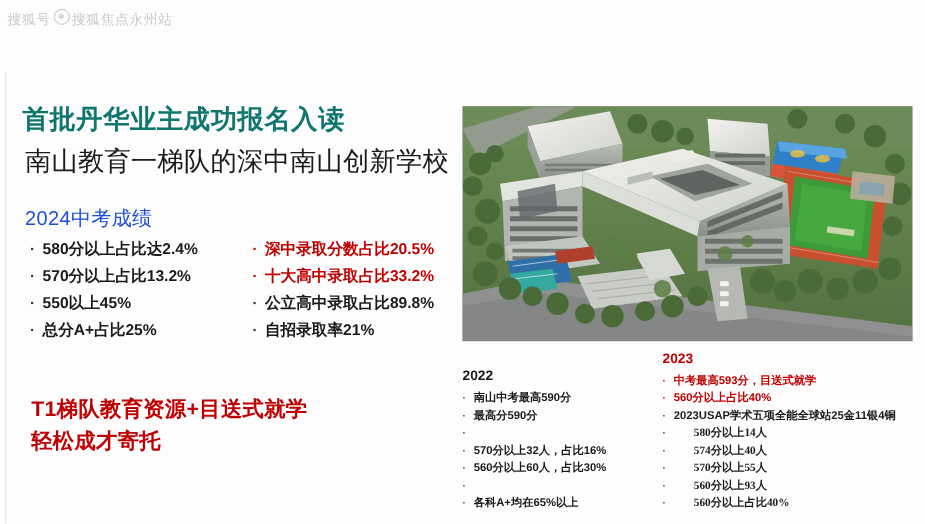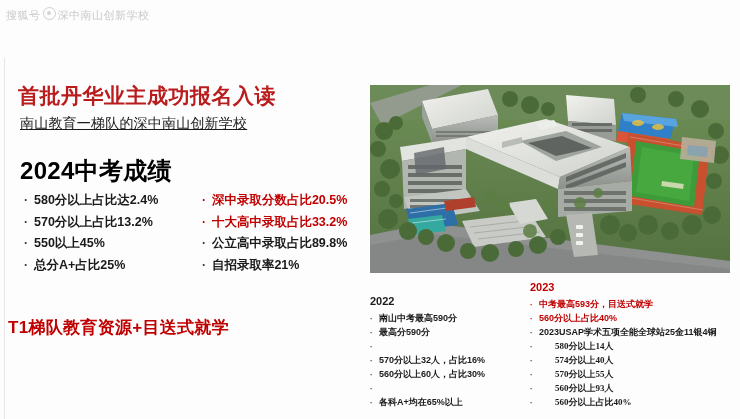--- a/index.html
+++ b/index.html
@@ -32,49 +32,48 @@
   
   .slide-title{
     position:absolute;left:22px;top:26px;
     font-size:19px;font-weight:bold;color:#111;
     letter-spacing:.2px;white-space:nowrap;
   }
 
   
   .left-col{position:absolute;left:18px;top:84px;width:345px;}
   .red-headline{
-    font-size:21px;font-weight:bold;color:#b91c1c;
+    font-size:21px;font-weight:bold;color:#0f766e;
     letter-spacing:.5px;line-height:1.15;margin:0;
   }
   .sub-headline{
-    font-size:14px;color:#1a1a1a;margin:7px 0 0 2px;
+    font-size:21px;color:#1a1a1a;margin:7px 0 0 2px;
     letter-spacing:.2px;
-    text-decoration:underline;
   }
   .section-heading{
-    font-size:24px;font-weight:bold;color:#000000;
+    font-size:16px;font-weight:normal;color:#1d4ed8;
     margin:22px 0 6px 2px;letter-spacing:.3px;
   }
   .bullet-cols{display:flex;gap:6px;margin-top:2px;}
   .bcol{display:flex;flex-direction:column;gap:6px;}
   .bcol.left{width:175px;padding-left:6px;}
   .bcol.right{width:164px;}
   .bullet{
     font-size:12.5px;font-weight:bold;color:#1a1a1a;
     display:flex;align-items:flex-start;line-height:1.25;
     white-space:nowrap;
   }
   .bullet .dot{
     display:inline-block;color:#333;font-size:12px;
     width:10px;flex:none;line-height:1.25;
   }
   .bullet.red,.bullet.red .dot{color:#c00000;}
 
   .bottom-red{
-    position:absolute;left:8px;top:316px;
+    position:absolute;left:25px;top:316px;
     font-size:17px;font-weight:bold;color:#c00000;
     line-height:1.45;letter-spacing:.3px;
   }
 
   
   .photo{
     position:absolute;left:370px;top:85px;width:360px;height:188px;
     overflow:hidden;background:#7f9a6d;
   }
   .photo svg{display:block;width:100%;height:100%;}
@@ -100,21 +99,21 @@
   .yitem.sub .txt{padding-left:16px;font-family:Liberation Serif, serif;}
 </style>
 </head>
 <body>
 
 <div class="page">
 
   <div class="edge-rule"></div>
 
   <div class="watermark">
-    <span>搜狐号</span><span class="wm-logo"></span><span>深中南山创新学校</span>
+    <span>搜狐号</span><span class="wm-logo"></span><span>搜狐焦点永州站</span>
   </div>
 
 
   <div class="left-col">
 
     <div class="red-headline">首批丹华业主成功报名入读</div>
     <div class="sub-headline">南山教育一梯队的深中南山创新学校</div>
 
     <div class="section-heading">2024中考成绩</div>
 
@@ -156,20 +155,21 @@
           <span class="dot">·</span>
           <span class="txt">自招录取率21%</span>
         </div>
       </div>
 
     </div>
   </div>
 
   <div class="bottom-red">
     <div>T1梯队教育资源+目送式就学</div>
+    <div>轻松成才寄托</div>
   </div>
 
   <div class="photo">
     <svg viewBox="0 0 360 188" preserveAspectRatio="none">
       <defs>
         <linearGradient id="veg" x1="0" y1="0" x2="0" y2="1">
           <stop offset="0%" stop-color="#6f8f58"></stop>
             <stop offset="100%" stop-color="#53713f"></stop>
         </linearGradient>
         <linearGradient id="roofg" x1="0" y1="0" x2="1" y2="1">

